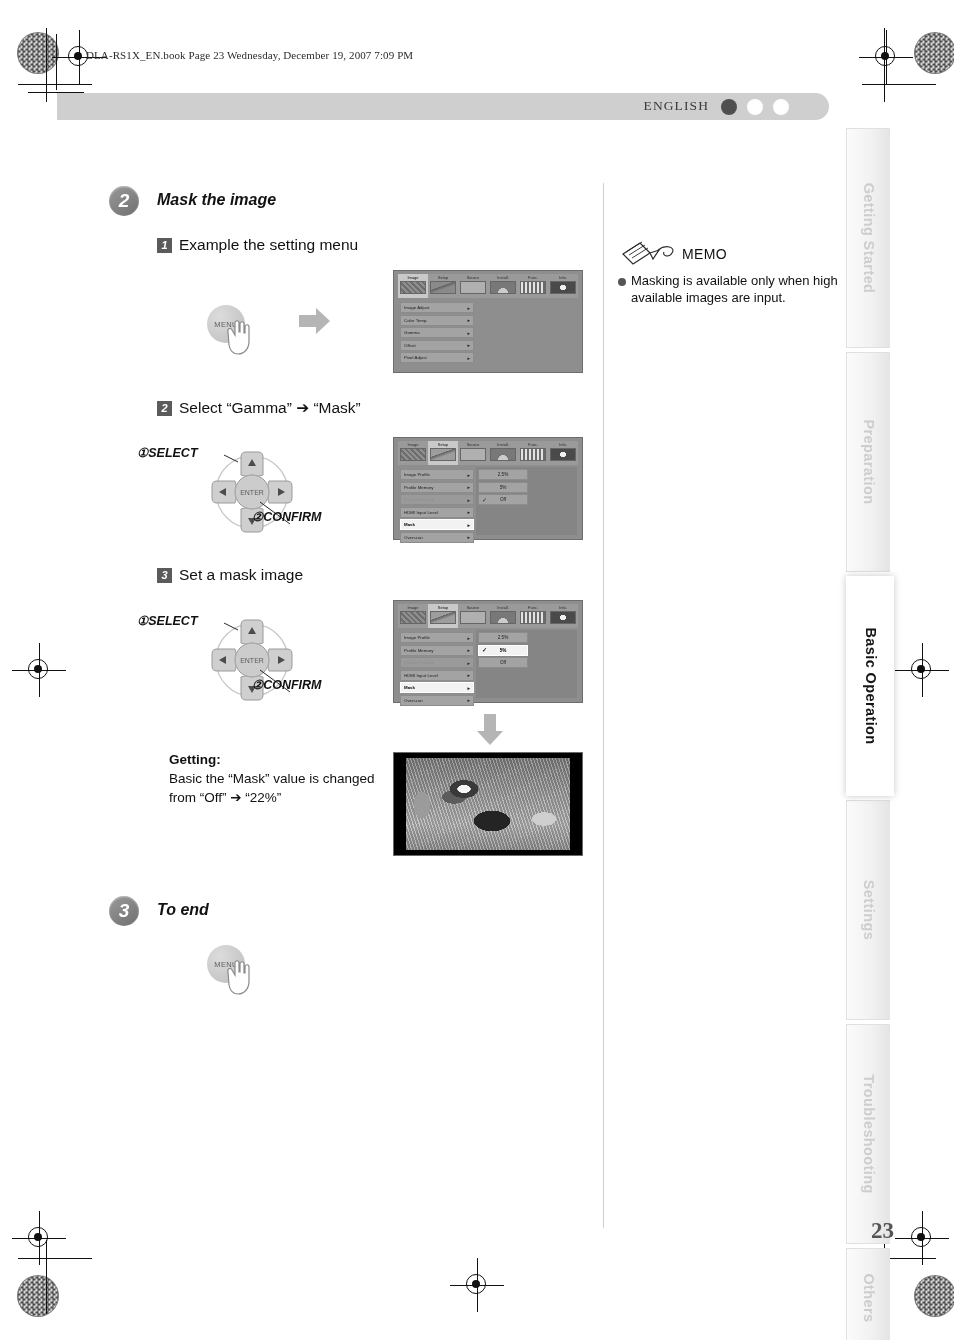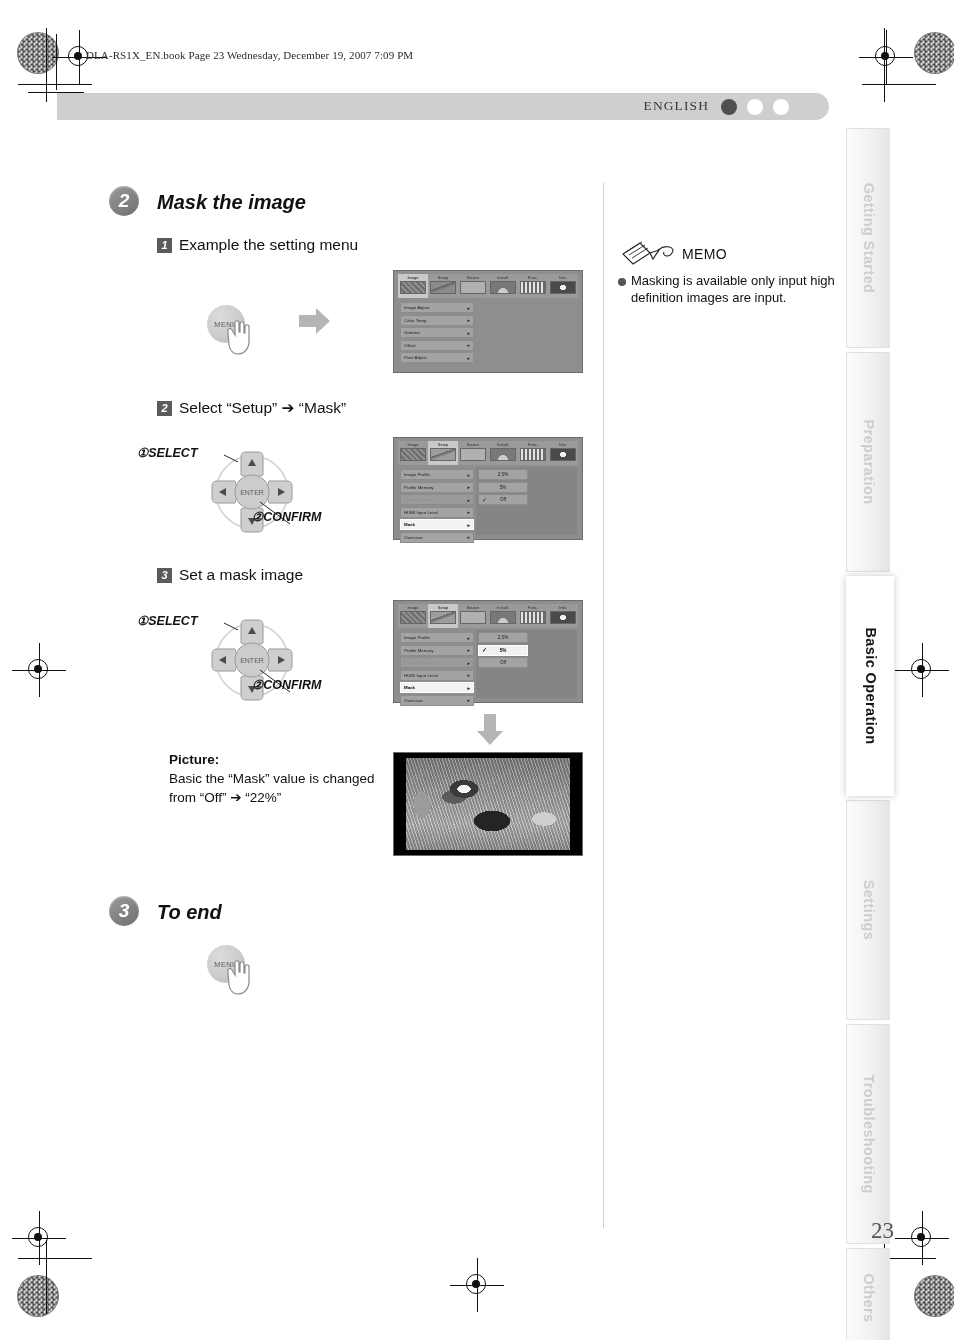--- a/index.html
+++ b/index.html
@@ -42,32 +42,32 @@
        background:linear-gradient(90deg,#fbfbfb 0%,#f2f2f2 55%,#e4e4e4 100%);
        border:1px solid #e0e0e0;border-right:none;}
   .tab .tl{position:absolute;left:50%;top:50%;transform:translate(-50%,-50%) rotate(90deg);
        white-space:nowrap;font-weight:bold;font-size:14.5px;color:#cdcdcd;letter-spacing:.4px;}
   .tab.active{background:#ffffff;border-color:#ffffff;
        box-shadow:0 0 7px rgba(0,0,0,.22);z-index:5;width:48px;}
   .tab.active .tl{color:#151515;}
 
   
   .pageno{position:absolute;right:60px;top:1218px;font-size:23px;color:#555;
-     font-family:"Liberation Serif",serif;}
+     font-family:"Liberation Serif",serif;font-weight:bold;}
 
   
   .coldiv{position:absolute;left:603px;top:183px;width:1px;height:1045px;background:#cfcfcf;}
 
   
   .stepcircle{position:absolute;width:30px;height:30px;border-radius:50%;
      background:linear-gradient(145deg,#9a9a9a,#6f6f6f);color:#fff;
      font-style:italic;font-weight:bold;font-size:19px;
      display:flex;align-items:center;justify-content:center;
      box-shadow:inset 0 1px 2px rgba(255,255,255,.45);}
-  .secttitle{position:absolute;font-size:20px;font-weight:bold;font-style:italic;color:#111;}
+  .secttitle{position:absolute;font-size:16px;font-weight:bold;font-style:italic;color:#111;}
 
   .substep{position:absolute;font-size:15.5px;color:#111;display:flex;align-items:center;gap:7px;}
   .numbox{display:inline-flex;align-items:center;justify-content:center;
      width:15px;height:15px;background:#5b5b5b;color:#fff;font-size:11px;
      font-weight:bold;font-style:italic;flex:none;}
 
   
   .menubtn{position:absolute;width:38px;height:38px;border-radius:50%;
      background:radial-gradient(circle at 34% 30%,#dcdcdc,#bdbdbd);
      display:flex;align-items:center;justify-content:center;
@@ -265,21 +265,21 @@
       <div class="row">
         <span>Pixel Adjust</span>
         <span class="ch">▸</span>
       </div>
     </div>
   <div class="vals" id="m1vals"></div>
 </div>
 
 <div class="substep" style="left:157px;top:399px;">
   <span class="numbox">2</span>
-  <span>Select “Setup”  ➔  “Mask”</span>
+  <span>Select “Gamma”  ➔  “Mask”</span>
 </div>
 
 <div class="pad" style="left:172px;top:446px;">
   <svg width="180" height="92" viewBox="0 0 180 92">
     <circle cx="80" cy="46" r="36" fill="none" stroke="#c9c9c9" stroke-width="1.3"></circle>
     <path d="M74 6 h12 q5 0 5 5 v18 q-11 4 -22 0 v-18 q0 -5 5 -5 z" fill="#cfcfcf" stroke="#9a9a9a" stroke-width="1"></path>
     <path d="M80 13 l4 7 h-8 z" fill="#4c4c4c"></path>
     <path d="M74 86 h12 q5 0 5 -5 v-18 q-11 -4 -22 0 v18 q0 5 5 5 z" fill="#cfcfcf" stroke="#9a9a9a" stroke-width="1"></path>
     <path d="M80 79 l4 -7 h-8 z" fill="#4c4c4c"></path>
     <path d="M40 40 v12 q0 5 5 5 h18 q4 -11 0 -22 h-18 q-5 0 -5 5 z" fill="#cfcfcf" stroke="#9a9a9a" stroke-width="1"></path>
@@ -454,21 +454,21 @@
         <span>Off</span>
       </div>
     </div>
 </div>
 
 <svg class="garrow" style="left:476px;top:714px;" width="28" height="32" viewBox="0 0 28 32">
   <path d="M8 0 L20 0 L20 17 L27 17 L14 31 L1 17 L8 17 Z" fill="#b5b5b5"></path>
 </svg>
 
 <div class="extxt" style="left:169px;top:750px;">
-  <span class="exlabel">Picture:</span><br>
+  <span class="exlabel">Getting:</span><br>
   <span>Basic the “Mask” value is changed</span><br>
   <span>from “Off”  ➔  “22%”</span>
 </div>
 
 <div class="photo" style="left:393px;top:752px;width:190px;height:104px;">
   <div class="inner" style="
       background:
         radial-gradient(ellipse 26px 16px at 70px 36px, #f7f7f7 0 25%, #3a3a3a 26% 55%, rgba(0,0,0,0) 56%),
         radial-gradient(ellipse 30px 17px at 98px 68px, #242424 0 60%, rgba(0,0,0,0) 61%),
         radial-gradient(ellipse 20px 11px at 60px 44px, #5c5c5c 0 60%, rgba(0,0,0,0) 61%),
@@ -495,13 +495,13 @@
 </svg>
 
 <svg style="position:absolute;left:620px;top:240px;" width="58" height="26" viewBox="0 0 58 26">
   <path d="M3 14 L20 3 L30 13 L13 24 Z" fill="#ffffff" stroke="#2b2b2b" stroke-width="1.2"></path>
   <path d="M6 12 L22 2 M9 15 L25 5 M12 18 L28 8" stroke="#2b2b2b" stroke-width=".9"></path>
   <path d="M30 13 L39 10 L33 19 Z" fill="#ffffff" stroke="#2b2b2b" stroke-width="1.2"></path>
   <path d="M38 10 C46 4 56 7 52 13 C49 18 42 16 44 12" fill="none" stroke="#2b2b2b" stroke-width="1.1"></path>
 </svg>
 <div class="memotitle" style="left:682px;top:246px;">MEMO</div>
 <div class="bullet" style="left:618px;top:278px;"></div>
-<div class="memotext" style="left:631px;top:272px;">Masking is available only input high definition images are input.</div>
+<div class="memotext" style="left:631px;top:272px;">Masking is available only when high available images are input.</div>
 
 </body></html>

